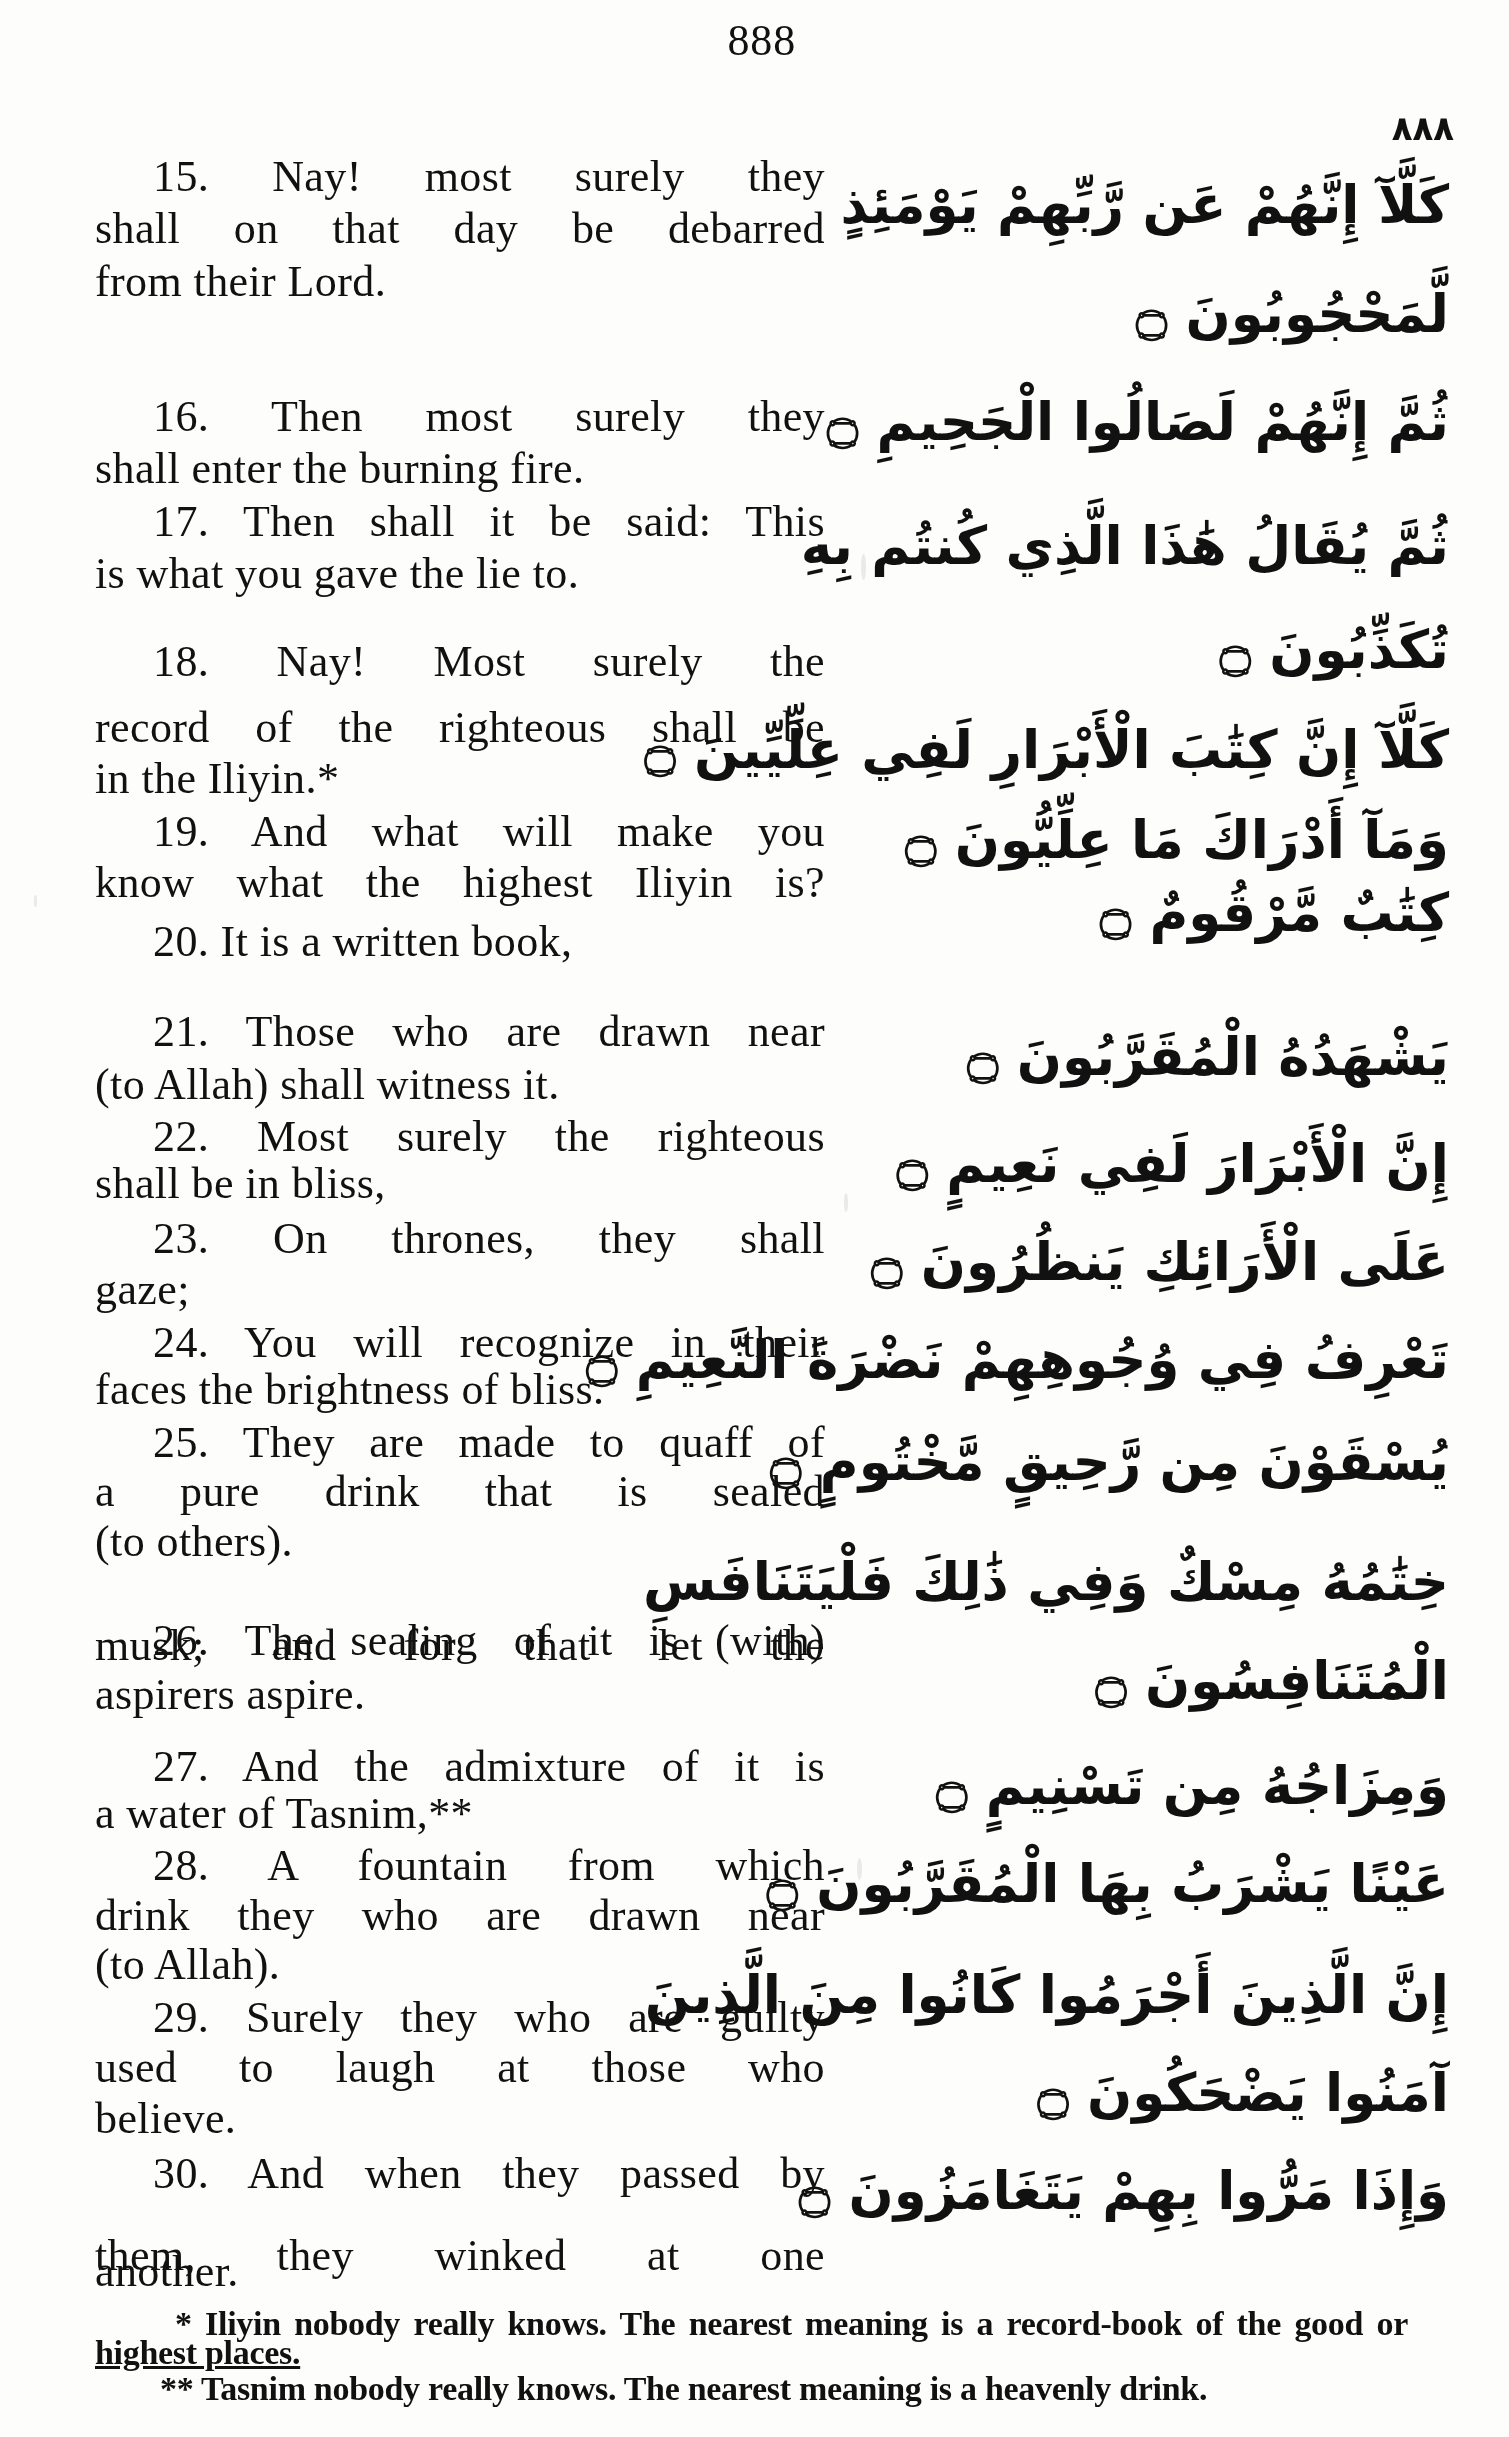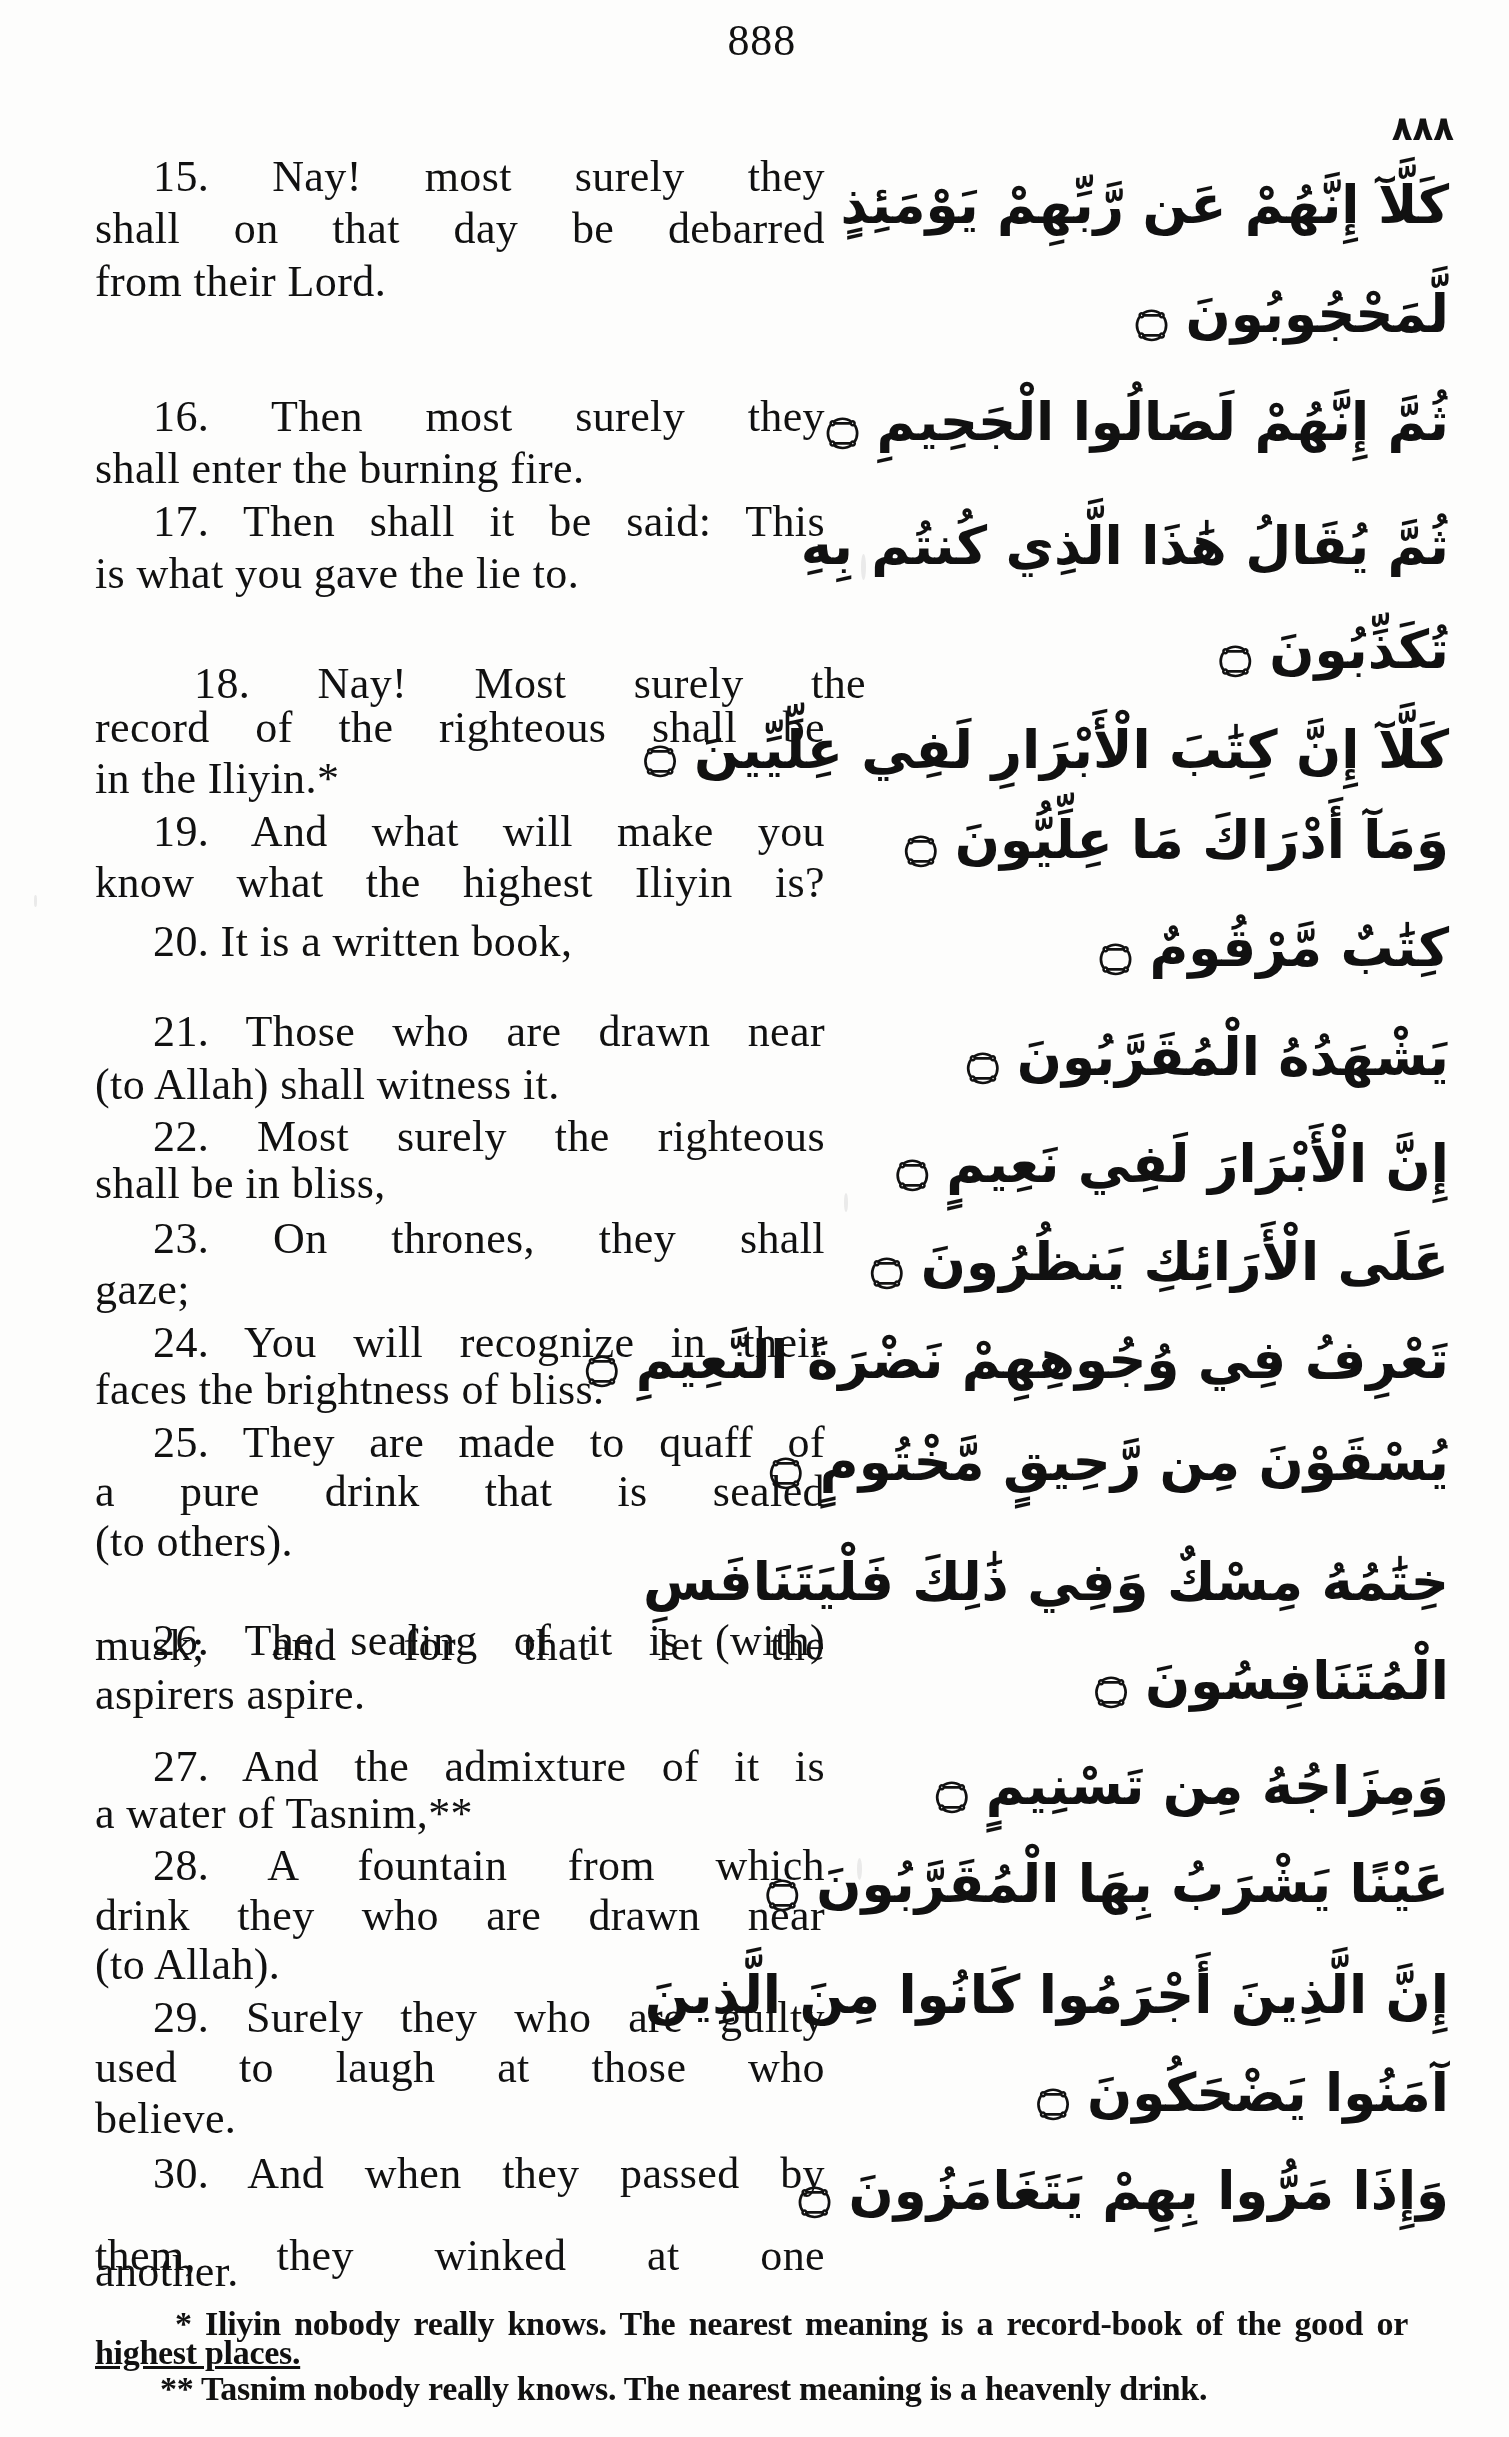--- a/index.html
+++ b/index.html
@@ -60,21 +60,21 @@
   <div class="en-line first" style="top:150px;">15. Nay! most surely they</div>
   <div class="en-line" style="top:202px;">shall on that day be debarred</div>
   <div class="en-line last" style="top:255px;">from their Lord.</div>
 
   <div class="en-line first" style="top:390px;">16. Then most surely they</div>
   <div class="en-line last" style="top:442px;">shall enter the burning fire.</div>
 
   <div class="en-line first" style="top:495px;">17. Then shall it be said: This</div>
   <div class="en-line last" style="top:547px;">is what you gave the lie to.</div>
 
-  <div class="en-line first" style="top:657px;margin-left:41px;">18. Nay! Most surely the</div>
+  <div class="en-line first" style="top:635px;">18. Nay! Most surely the</div>
   <div class="en-line" style="top:701px;">record of the righteous shall be</div>
   <div class="en-line last" style="top:752px;">in the Iliyin.*</div>
 
   <div class="en-line first" style="top:805px;">19. And what will make you</div>
   <div class="en-line" style="top:856px;">know what the highest Iliyin is?</div>
 
   <div class="en-line first last" style="top:915px;">20. It is a written book,</div>
 
   <div class="en-line first" style="top:1005px;">21. Those who are drawn near</div>
   <div class="en-line last" style="top:1058px;">(to Allah) shall witness it.</div>
@@ -113,21 +113,21 @@
 </div>
 
 <div>
   <div class="ar-line wide" style="top:162px;">كَلَّآ إِنَّهُمْ عَن رَّبِّهِمْ يَوْمَئِذٍ</div>
   <div class="ar-line" style="top:271px;">لَّمَحْجُوبُونَ ۝</div>
   <div class="ar-line" style="top:379px;">ثُمَّ إِنَّهُمْ لَصَالُوا الْجَحِيمِ ۝</div>
   <div class="ar-line wide" style="top:503px;">ثُمَّ يُقَالُ هَٰذَا الَّذِي كُنتُم بِهِ</div>
   <div class="ar-line" style="top:607px;">تُكَذِّبُونَ ۝</div>
   <div class="ar-line wide" style="top:707px;">كَلَّآ إِنَّ كِتَٰبَ الْأَبْرَارِ لَفِي عِلِّيِّينَ ۝</div>
   <div class="ar-line" style="top:797px;">وَمَآ أَدْرَاكَ مَا عِلِّيُّونَ ۝</div>
-  <div class="ar-line" style="top:905px;">كِتَٰبٌ مَّرْقُومٌ ۝</div>
+  <div class="ar-line" style="top:870px;">كِتَٰبٌ مَّرْقُومٌ ۝</div>
   <div class="ar-line" style="top:1014px;">يَشْهَدُهُ الْمُقَرَّبُونَ ۝</div>
   <div class="ar-line" style="top:1121px;">إِنَّ الْأَبْرَارَ لَفِي نَعِيمٍ ۝</div>
   <div class="ar-line" style="top:1219px;">عَلَى الْأَرَائِكِ يَنظُرُونَ ۝</div>
   <div class="ar-line wide" style="top:1317px;">تَعْرِفُ فِي وُجُوهِهِمْ نَضْرَةَ النَّعِيمِ ۝</div>
   <div class="ar-line" style="top:1419px;">يُسْقَوْنَ مِن رَّحِيقٍ مَّخْتُومٍ ۝</div>
   <div class="ar-line wide" style="top:1539px;">خِتَٰمُهُ مِسْكٌ وَفِي ذَٰلِكَ فَلْيَتَنَافَسِ</div>
   <div class="ar-line" style="top:1638px;">الْمُتَنَافِسُونَ ۝</div>
   <div class="ar-line" style="top:1743px;">وَمِزَاجُهُ مِن تَسْنِيمٍ ۝</div>
   <div class="ar-line" style="top:1841px;">عَيْنًا يَشْرَبُ بِهَا الْمُقَرَّبُونَ ۝</div>
   <div class="ar-line wide" style="top:1952px;">إِنَّ الَّذِينَ أَجْرَمُوا كَانُوا مِنَ الَّذِينَ</div>

